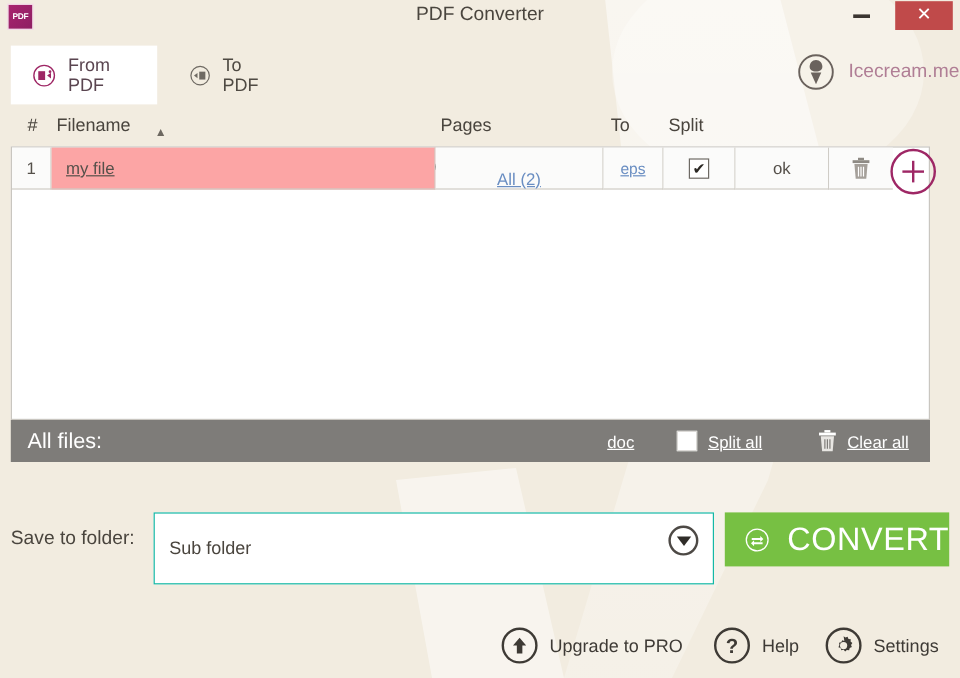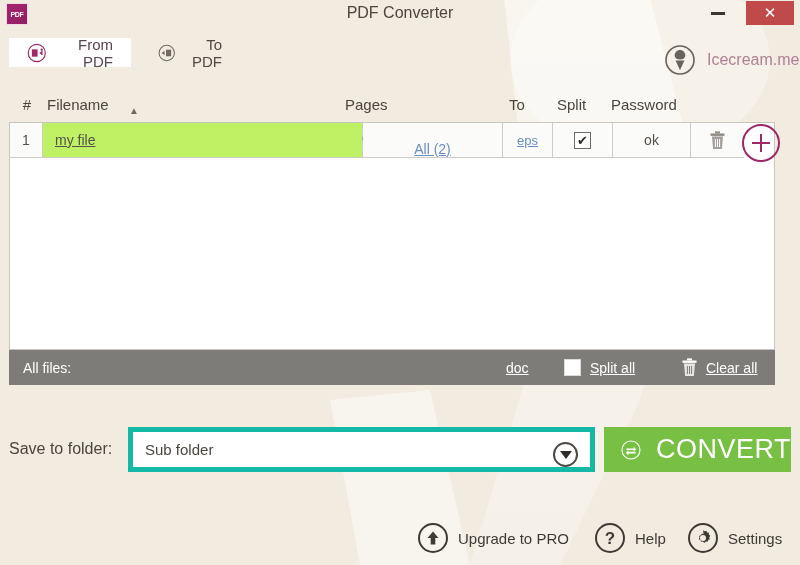--- a/index.html
+++ b/index.html
@@ -55,65 +55,65 @@
     position: absolute; left: 0; top: 0; width: 48px; height: 24px;
     color: #ffffff; font-size: 15px; text-align: center; line-height: 23px;
   }
 
   
   #tabs {
     position: absolute; left: 0; top: 38px; width: 800px; height: 47px;
     z-index: 4;
   }
   .tab {
-    position: absolute; top: 0; height: 29px;
+    position: absolute; top: 0; height: 49px;
     display: flex; align-items: center; gap: 10px;
-    padding: 0 18px; cursor: pointer; text-align: right;
+    padding: 0 18px; cursor: pointer;
   }
   .tab.active { background: #ffffff; }
   .tab .tab-label { font-size: 15px; }
   .tab.active .tab-label { color: #5a4550; }
   .tab.inactive .tab-label { color: #4f4a43; }
   #tab-from-pdf { left: 9px; width: 122px; }
   #tab-to-pdf { left: 140px; width: 100px; }
 
   
   #table-head {
     position: absolute; left: 9px; top: 92px; width: 766px; height: 28px;
     z-index: 3;
   }
   .th {
     position: absolute; top: 0; height: 28px; line-height: 26px;
     font-size: 15px; color: #4a453e;
   }
   #th-num    { left: 6px;   width: 24px; text-align: center; }
   #th-name   { left: 38px;  width: 180px; }
   #th-sort   { left: 120px; top: 6px; }
-  #th-pages  { left: 336px; width: 90px; }
+  #th-pages  { left: 358px; width: 90px; }
   #th-to     { left: 500px; width: 40px; }
   #th-split  { left: 548px; width: 54px; }
   #th-pass   { left: 602px; width: 100px; }
 
   #table-body {
     position: absolute; left: 9px; top: 122px; width: 766px; height: 228px;
     background: #ffffff; border: 1px solid #c9c6c0;
     z-index: 3;
   }
   #file-row {
     position: absolute; left: 0; top: 0; width: 764px; height: 35px;
   }
   .cell {
     position: absolute; top: 0; height: 35px;
     border-right: 1px solid #cfccc6; border-bottom: 1px solid #cfccc6;
     background: #fbfbfa;
     display: flex; align-items: center;
     font-size: 14px; color: #55504a;
   }
   #cell-num   { left: 0;   width: 33px;  justify-content: center; }
-  #cell-name  { left: 33px; width: 320px; padding-left: 12px; background:#bef264;text-decoration:underline; }
+  #cell-name  { left: 33px; width: 320px; padding-left: 12px; background:#fca5a5;text-decoration:underline; }
   #cell-pages { left: 353px; width: 140px; justify-content: center; align-items: flex-end; }
   #cell-to    { left: 493px; width: 50px;  justify-content: center; }
   #cell-split { left: 543px; width: 60px;  justify-content: center; }
   #cell-pass  { left: 603px; width: 78px;  justify-content: center; }
   #cell-del   { left: 681px; width: 53px;  justify-content: center; border-right: none; }
 
   #search-icon-wrap {
     position: absolute; left: 318px; top: 8px; width: 22px; height: 20px;
     cursor: pointer;
   }
@@ -147,21 +147,21 @@
     background: #9e2765;
   }
 
   
   #allfiles-bar {
     position: absolute; left: 9px; top: 350px; width: 766px; height: 35px;
     background: #7e7c79; z-index: 3;
     display: flex; align-items: center;
   }
   #allfiles-label {
-    position: absolute; left: 14px; font-size: 14px; color: #ffffff;
+    position: absolute; left: 14px; font-size: 18px; color: #ffffff;
   }
   #link-doc {
     position: absolute; left: 497px; font-size: 14px; color: #ffffff;
     text-decoration: underline; cursor: pointer;
   }
   #splitall-wrap {
     position: absolute; left: 555px; display: flex; align-items: center; gap: 9px;
   }
   #splitall-box {
     width: 17px; height: 17px; background: #ffffff;
@@ -178,22 +178,22 @@
   }
 
   
   #save-row {
     position: absolute; left: 0; top: 427px; width: 800px; height: 48px; z-index: 3;
   }
   #save-label {
     position: absolute; left: 9px; top: 13px; font-size: 16px; color: #4a453e;
   }
   #folder-input {
-    position: absolute; left: 128px; top: 0px; width: 467px; height: 45px;
-    background: #ffffff; border: 5px solid #14b8a6;
+    position: absolute; left: 128px; top: 0px; width: 467px; height: 60px;
+    background: #ffffff; border: 1px solid #14b8a6;
     display: flex; align-items: center;
   }
   #folder-value {
     position: absolute; left: 12px; font-size: 15px; color: #4a453e;
   }
   #folder-dropdown {
     position: absolute; right: 12px; top: 10px;
     width: 25px; height: 25px; border-radius: 50%;
     border: 2px solid #4d4945; cursor: pointer;
     display: flex; align-items: center; justify-content: center;
@@ -294,21 +294,20 @@
   </div>
 </div>
 
 <div id="table-head">
   <div class="th" id="th-num">#</div>
   <div class="th" id="th-name">Filename</div>
   <div class="th" id="th-sort" style="font-size:10px;color:#6d6860;">▲</div>
   <div class="th" id="th-pages">Pages</div>
   <div class="th" id="th-to">To</div>
   <div class="th" id="th-split">Split</div>
-  <div class="th" id="th-pass">Password</div>
 </div>
 
 <div id="table-body">
   <div id="file-row">
     <div class="cell" id="cell-num">1</div>
     <div class="cell" id="cell-name">
       <span>my file</span>
       <span id="search-icon-wrap">
         <svg width="20" height="20" viewBox="0 0 20 20">
           <circle cx="8" cy="8" r="5.6" fill="none" stroke="#55504a" stroke-width="1.5"></circle>

